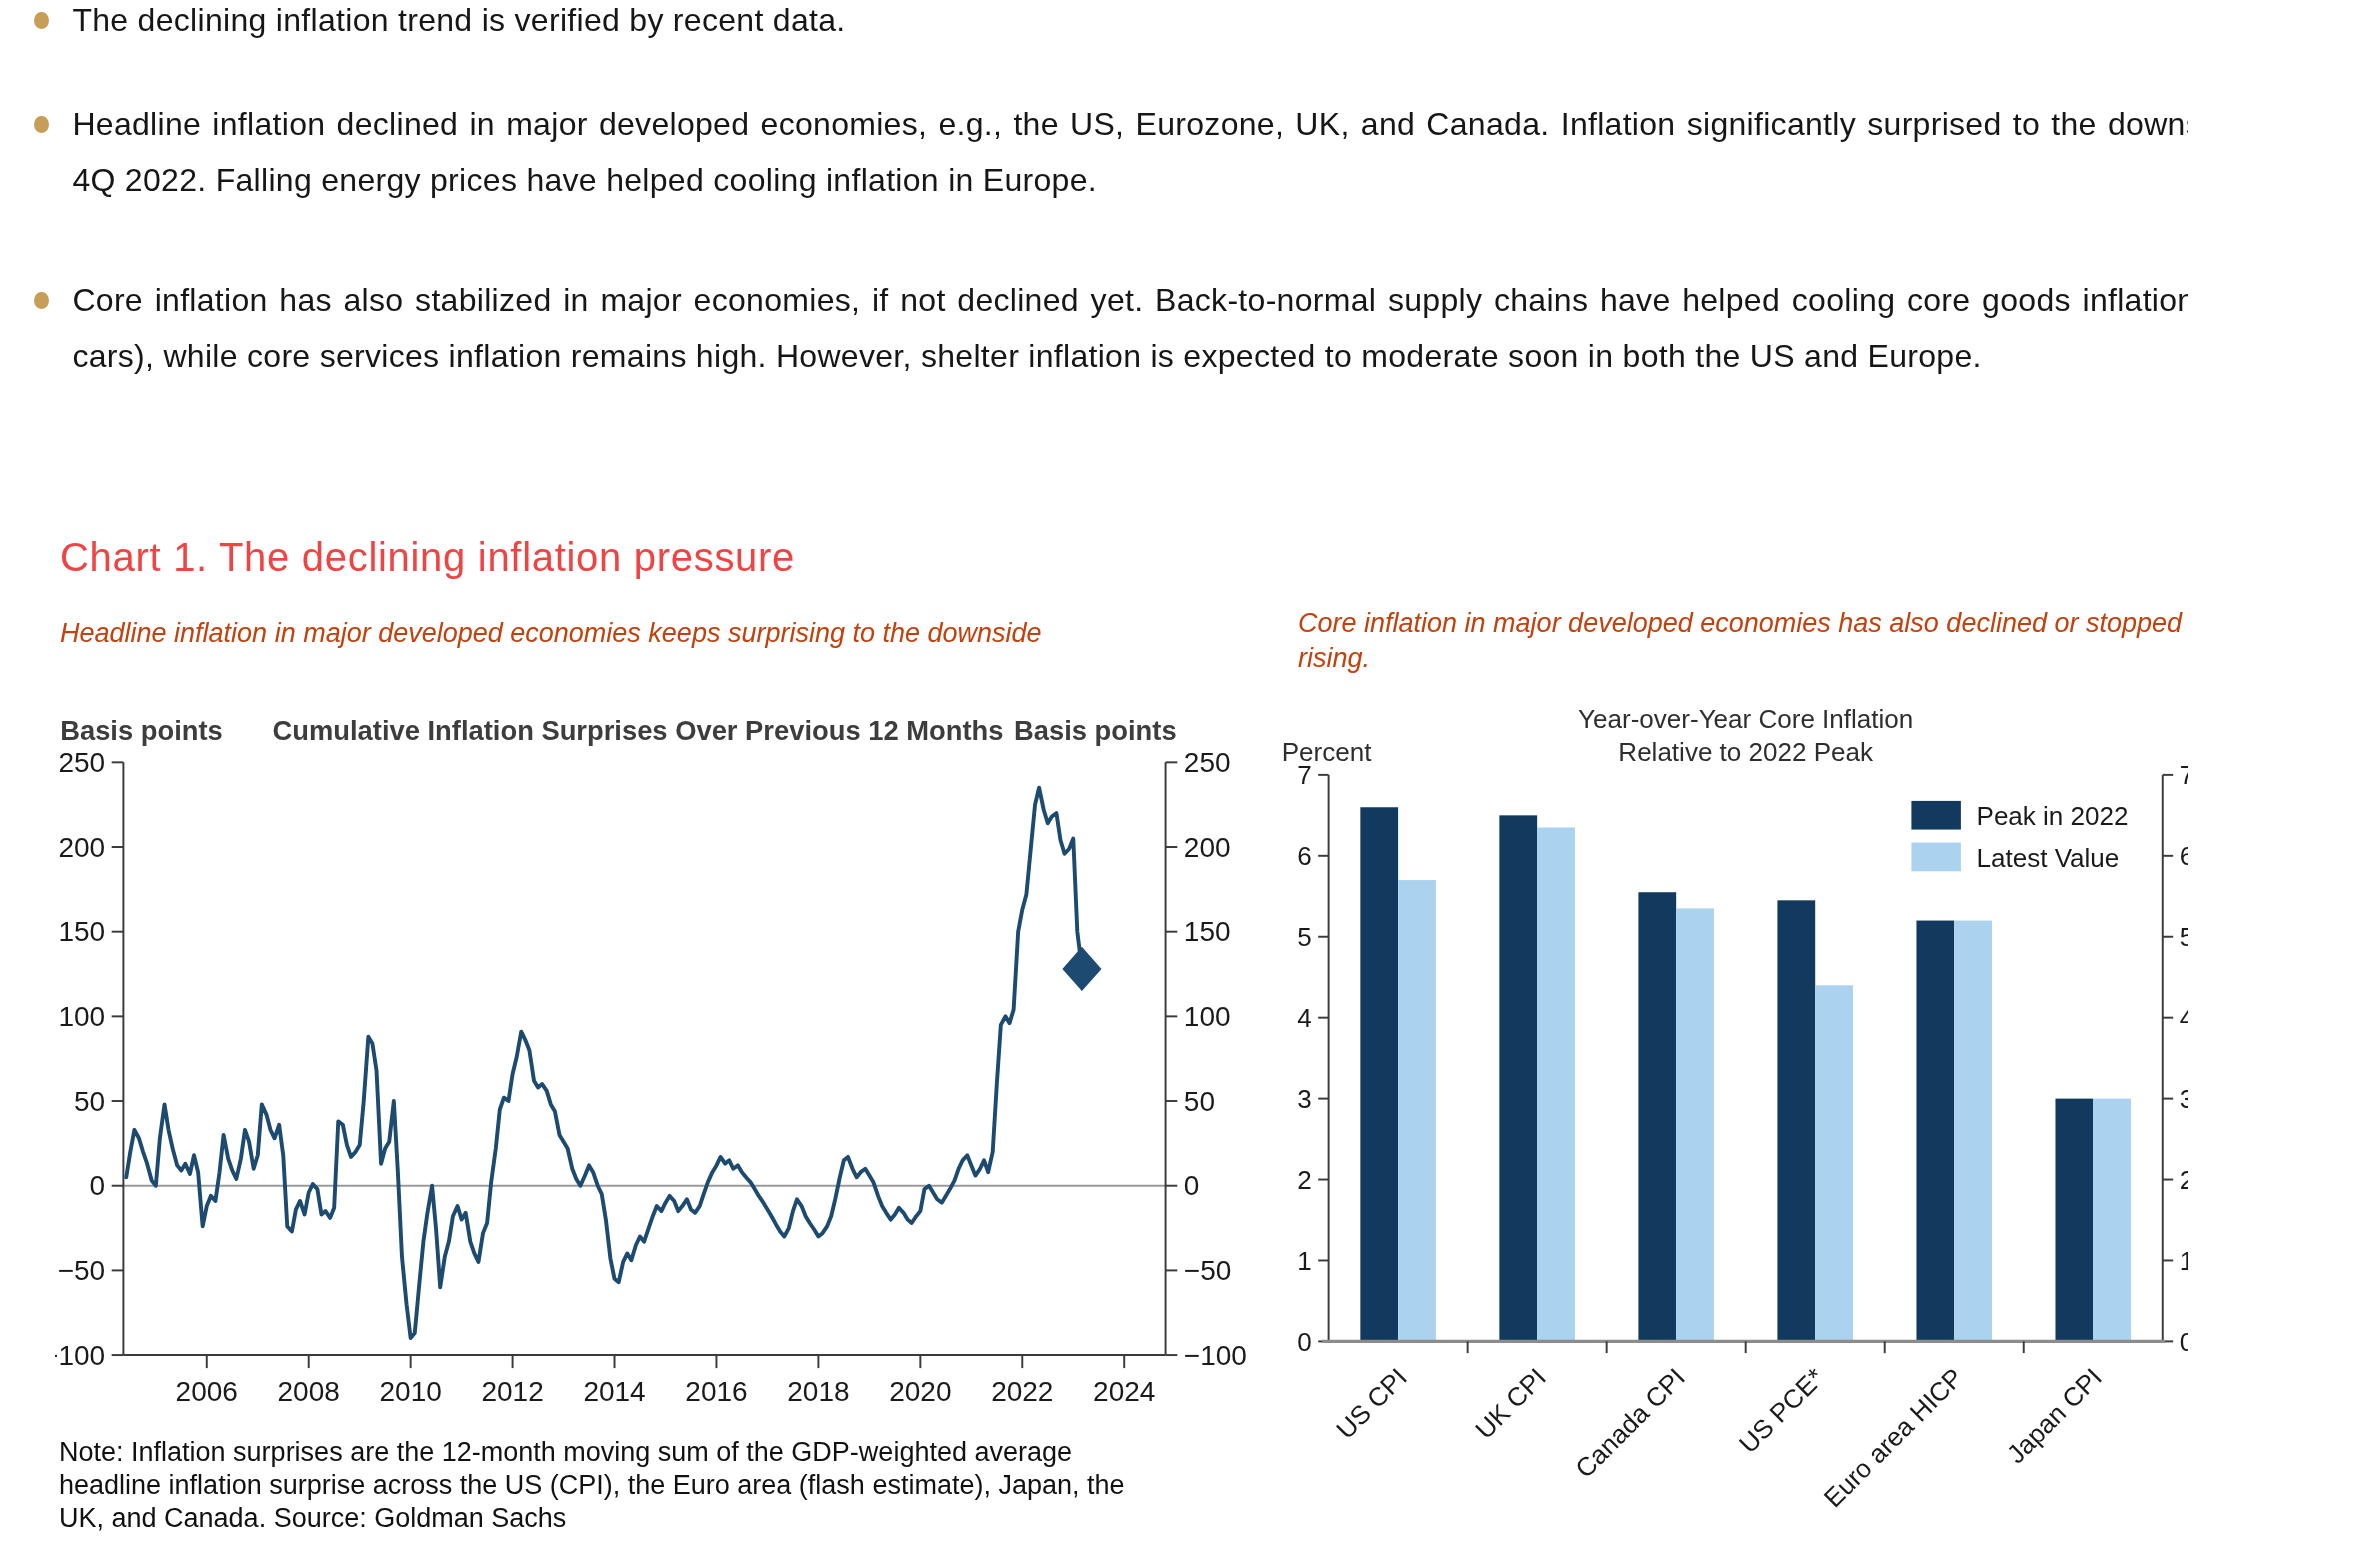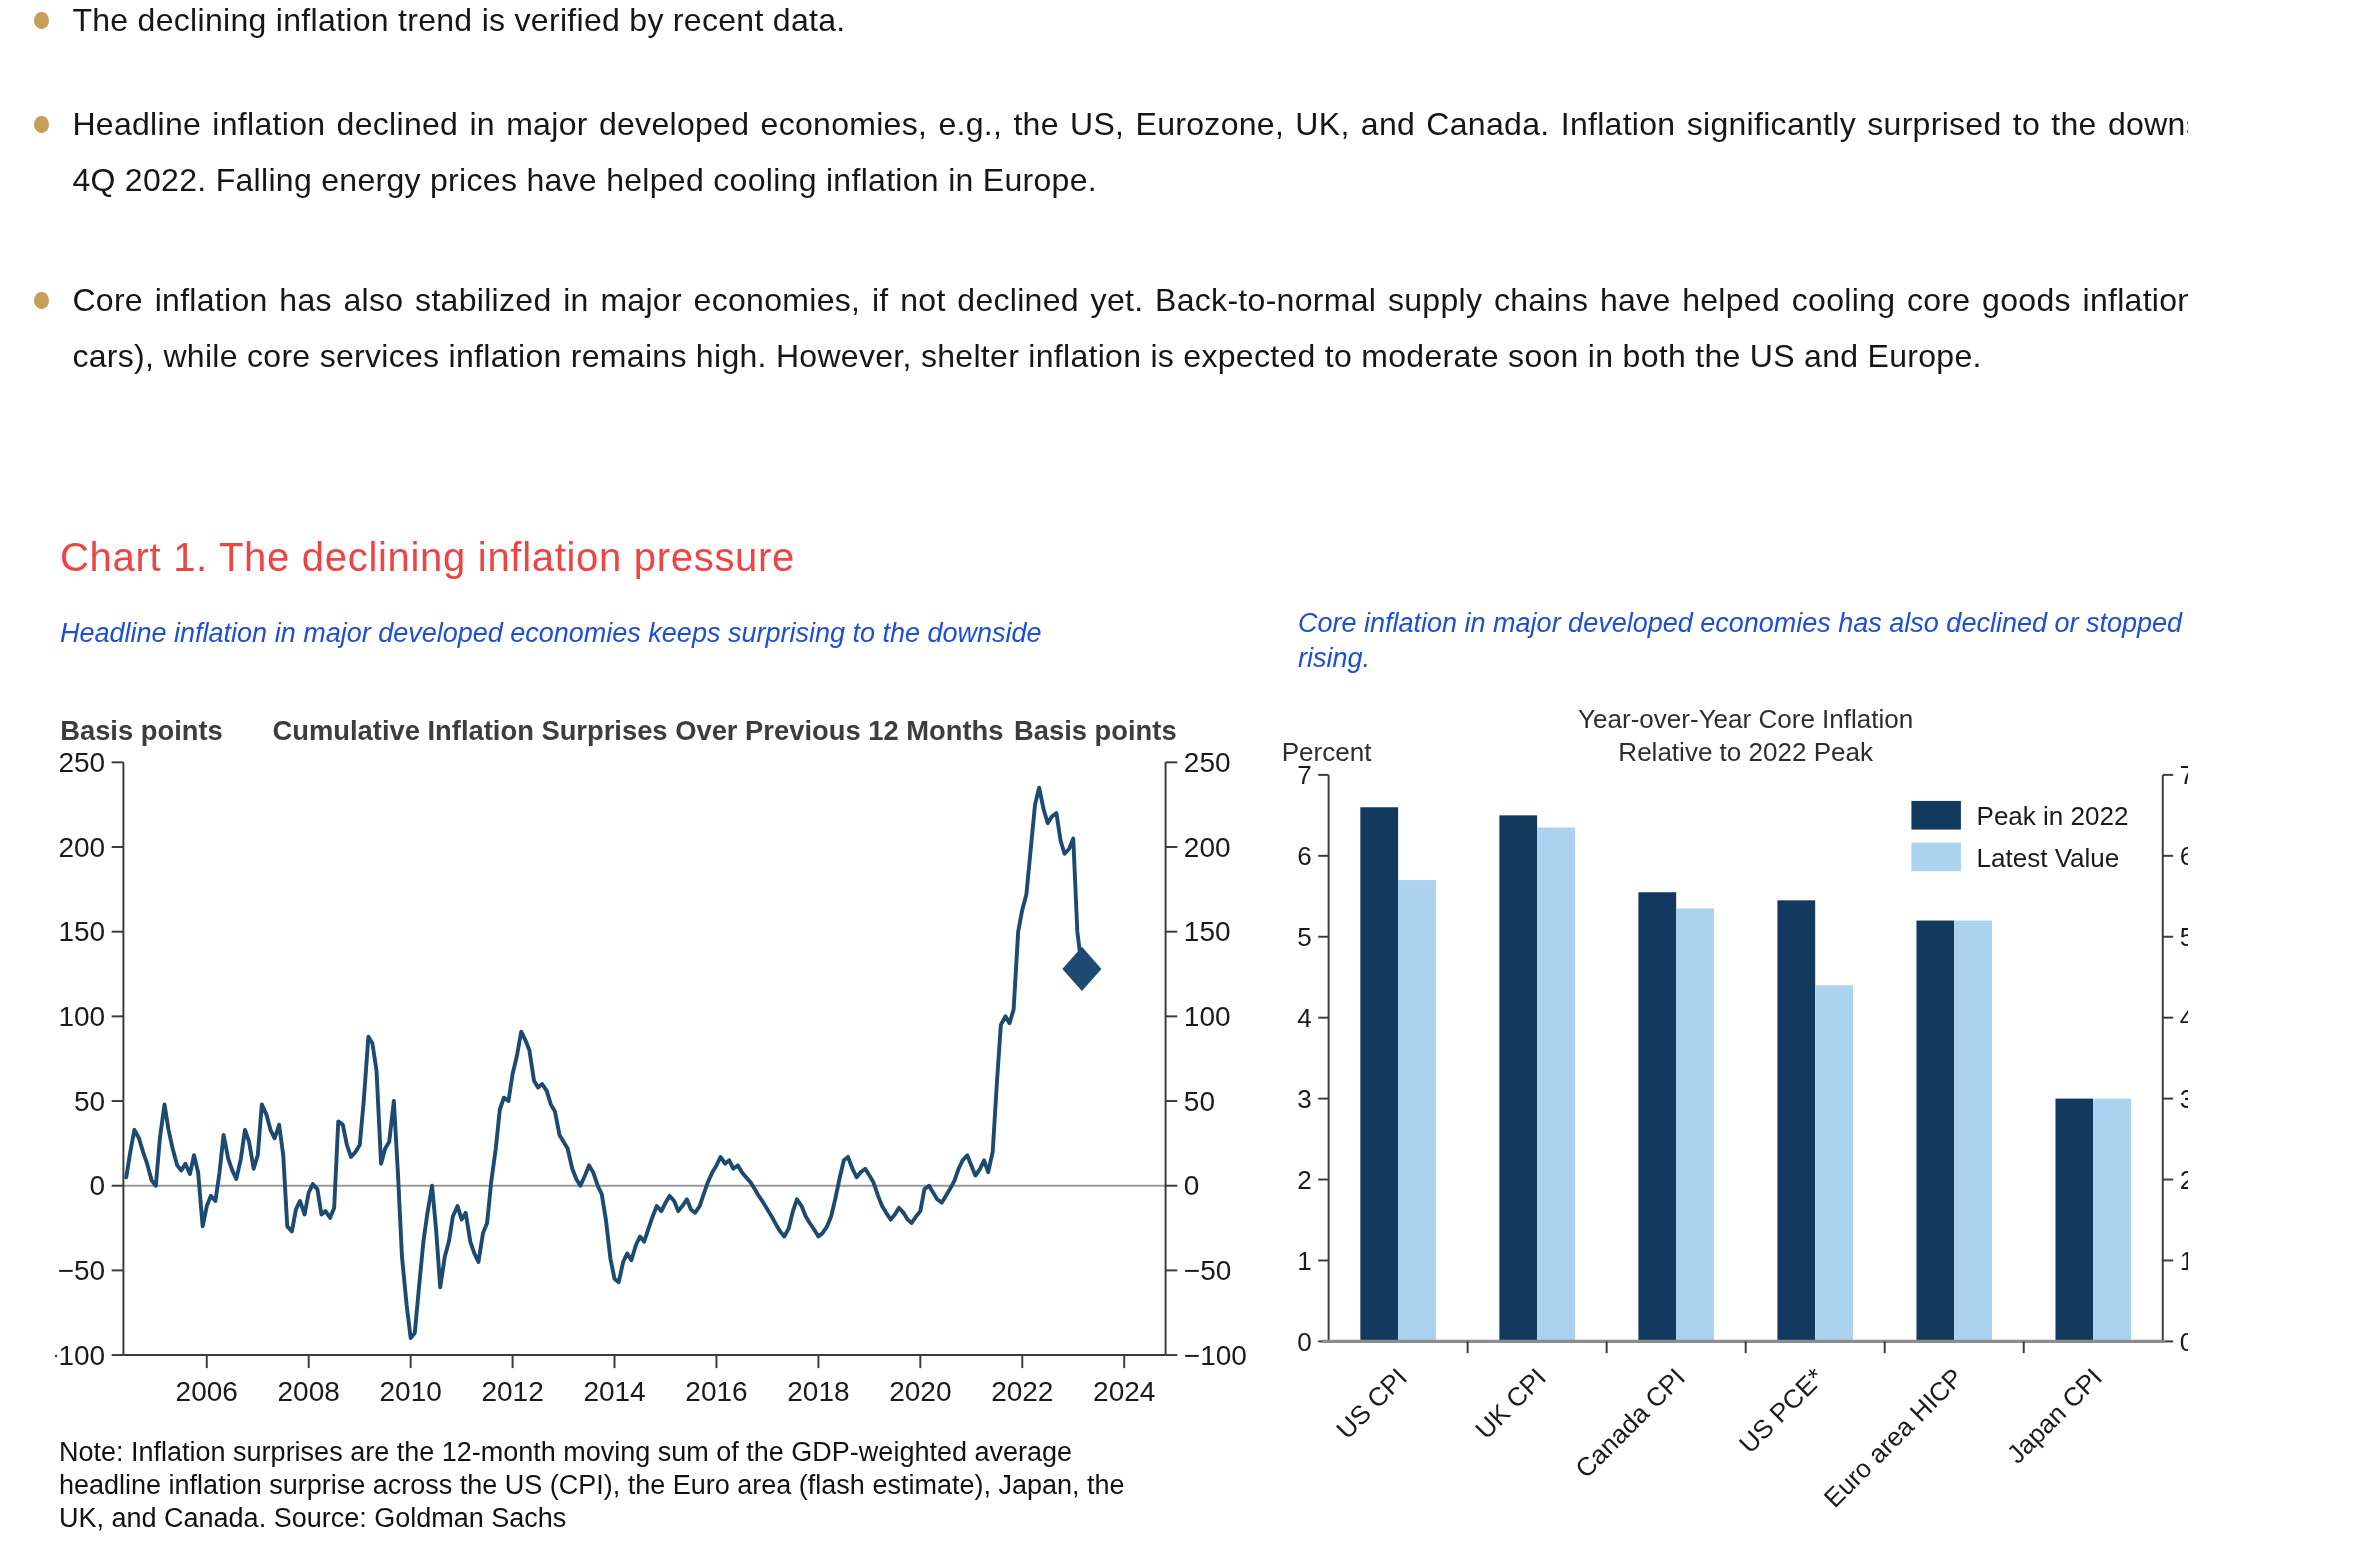--- a/index.html
+++ b/index.html
@@ -15,21 +15,21 @@
                   text-align:justify; color:#161616; }
   #bullet-1 { top:-7.8px;  width:2299px; }
   #bullet-2 { top:96px;  width:2299px;justify-content:flex-end; }
   #bullet-3 { top:272px;  width:2299px; }
 
   
   #section-title { position:absolute; left:60px; top:535px; font-size:40px;
                    color:#ef4444; letter-spacing:0.7px; }
 
   
-  .subtitle { position:absolute; font-style:italic; font-size:27px; line-height:35px; color:#1d4ed8; }
+  .subtitle { position:absolute; font-style:italic; font-size:27px; line-height:35px; color:#c2410c; }
   #left-subtitle  { left:60px;  top:616px; width:1146px; }
   #right-subtitle { left:1298px; top:606px; width:925px; }
 
   
   svg { position:absolute; font-family:"Liberation Sans", sans-serif; }
   #line-chart { left:55px;  top:710px; }
   #bar-chart  { left:1270px; top:703px; }
 
   
   #chart-note { position:absolute; left:59px; top:1436px; width:1068px;

